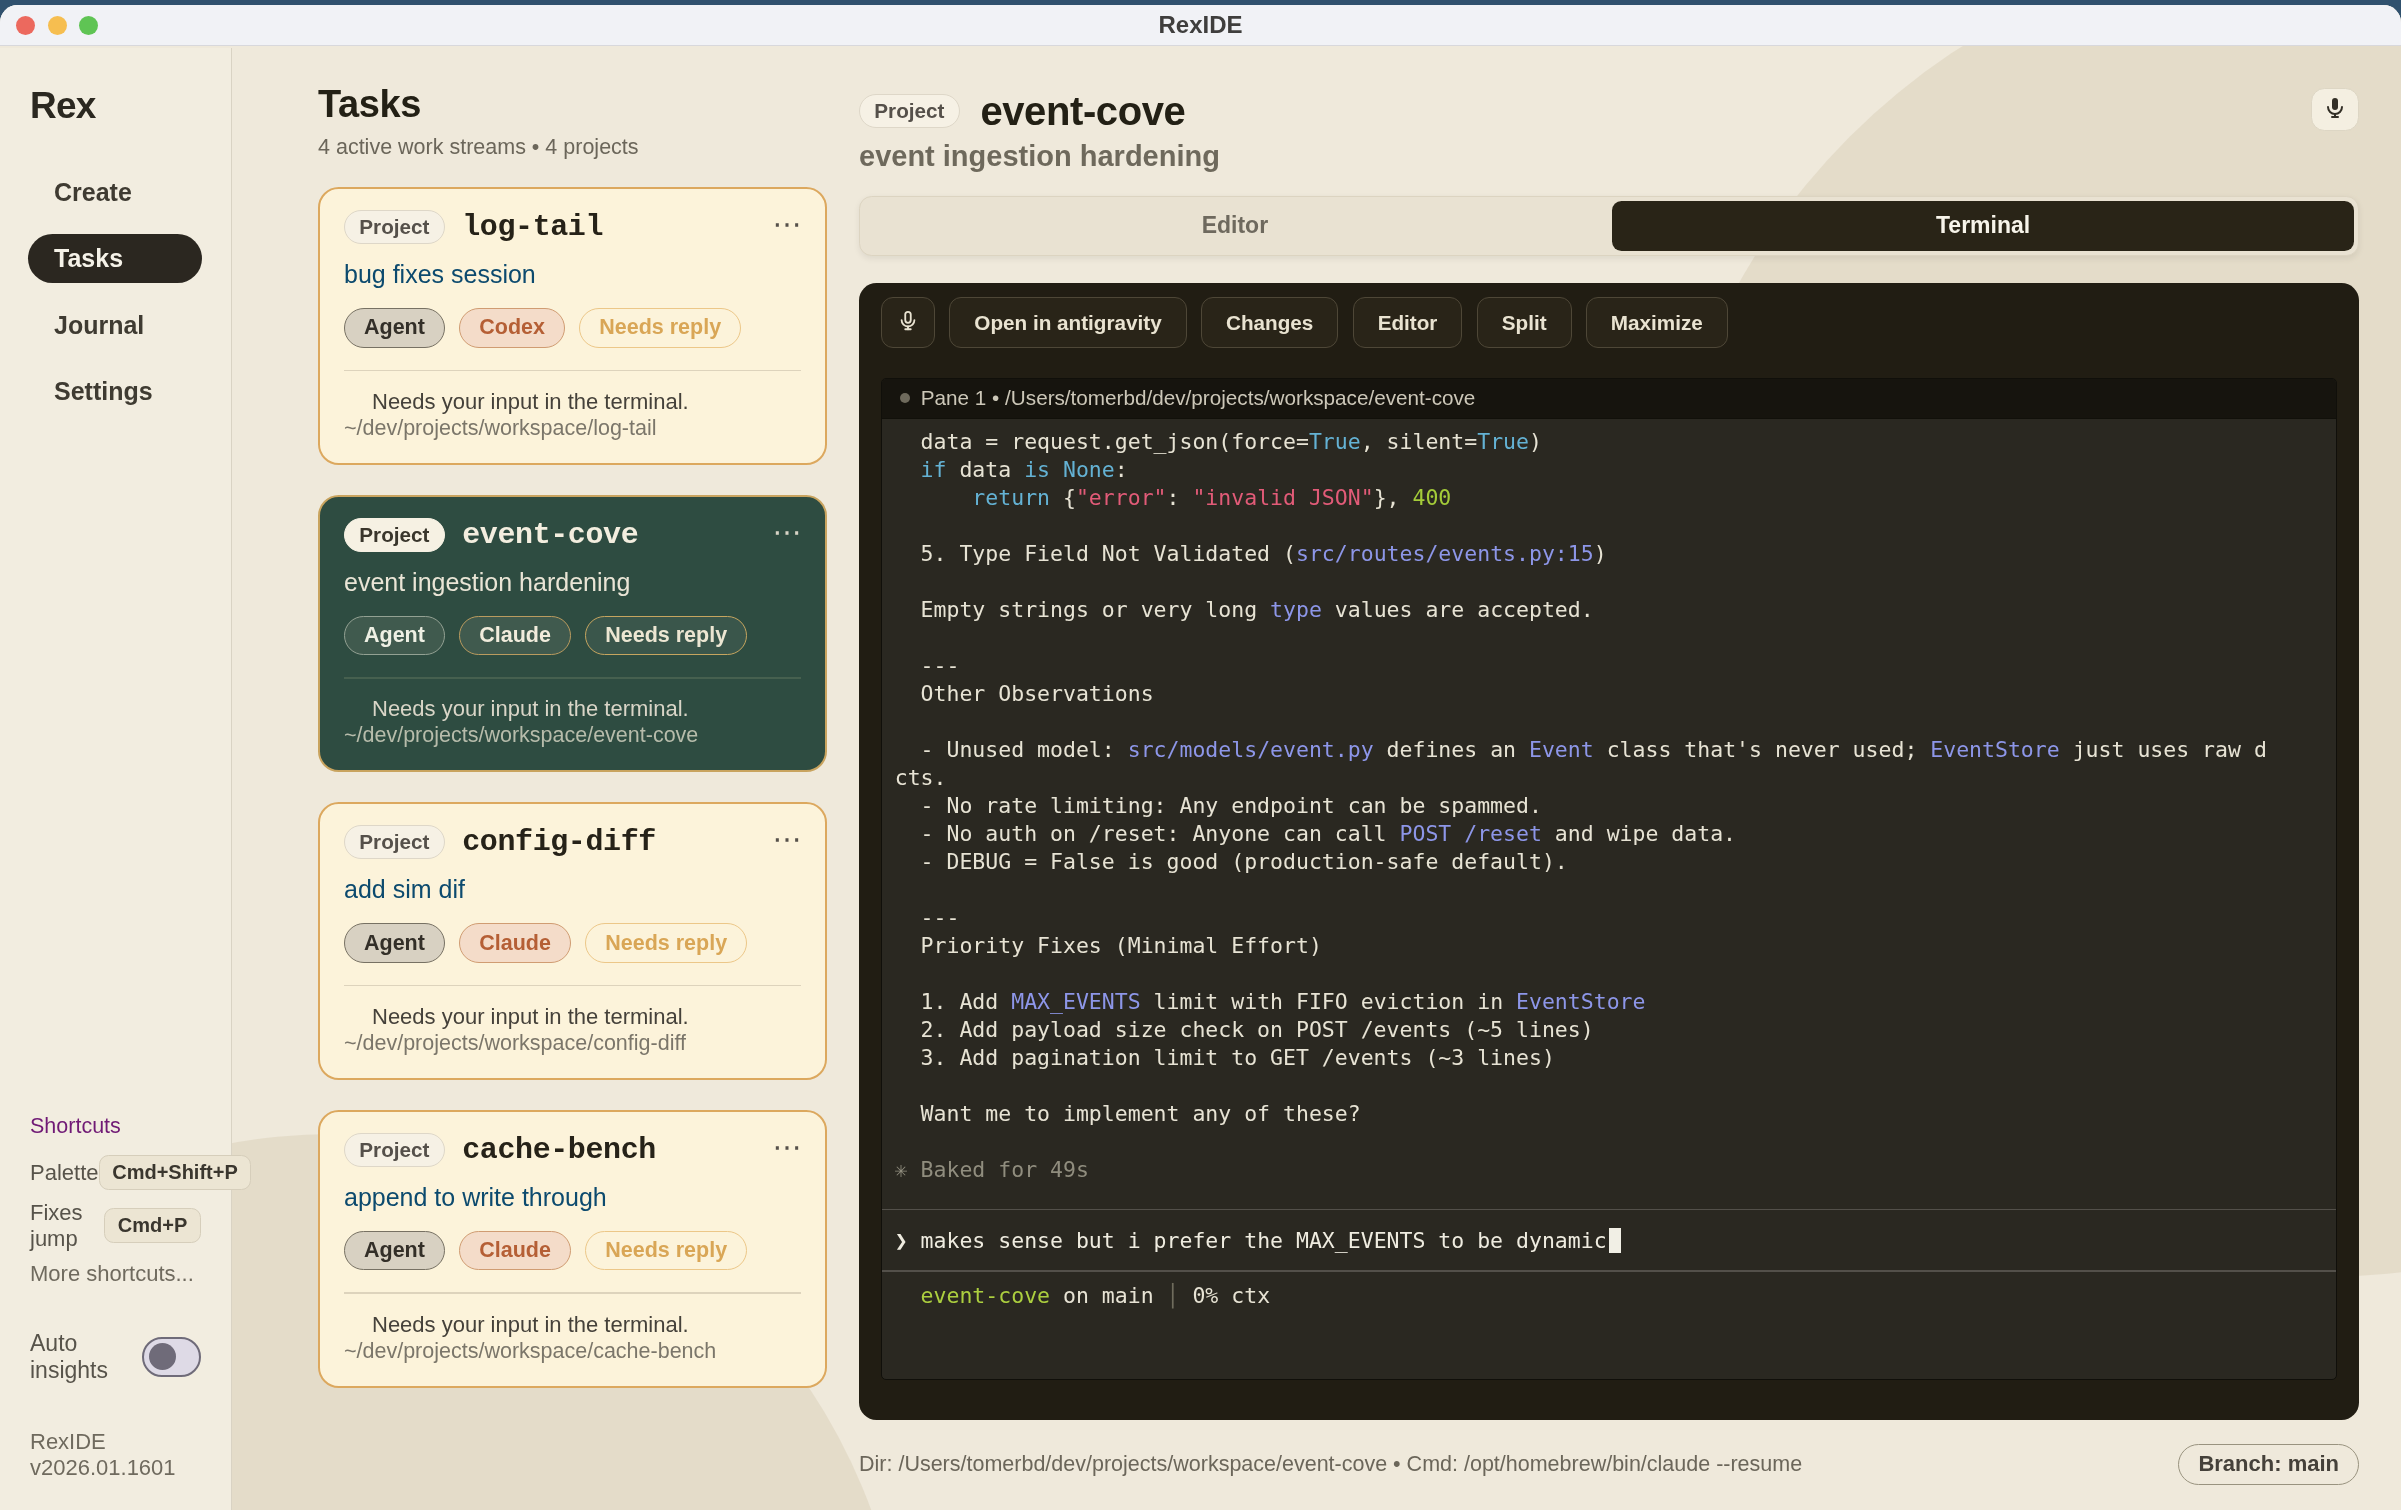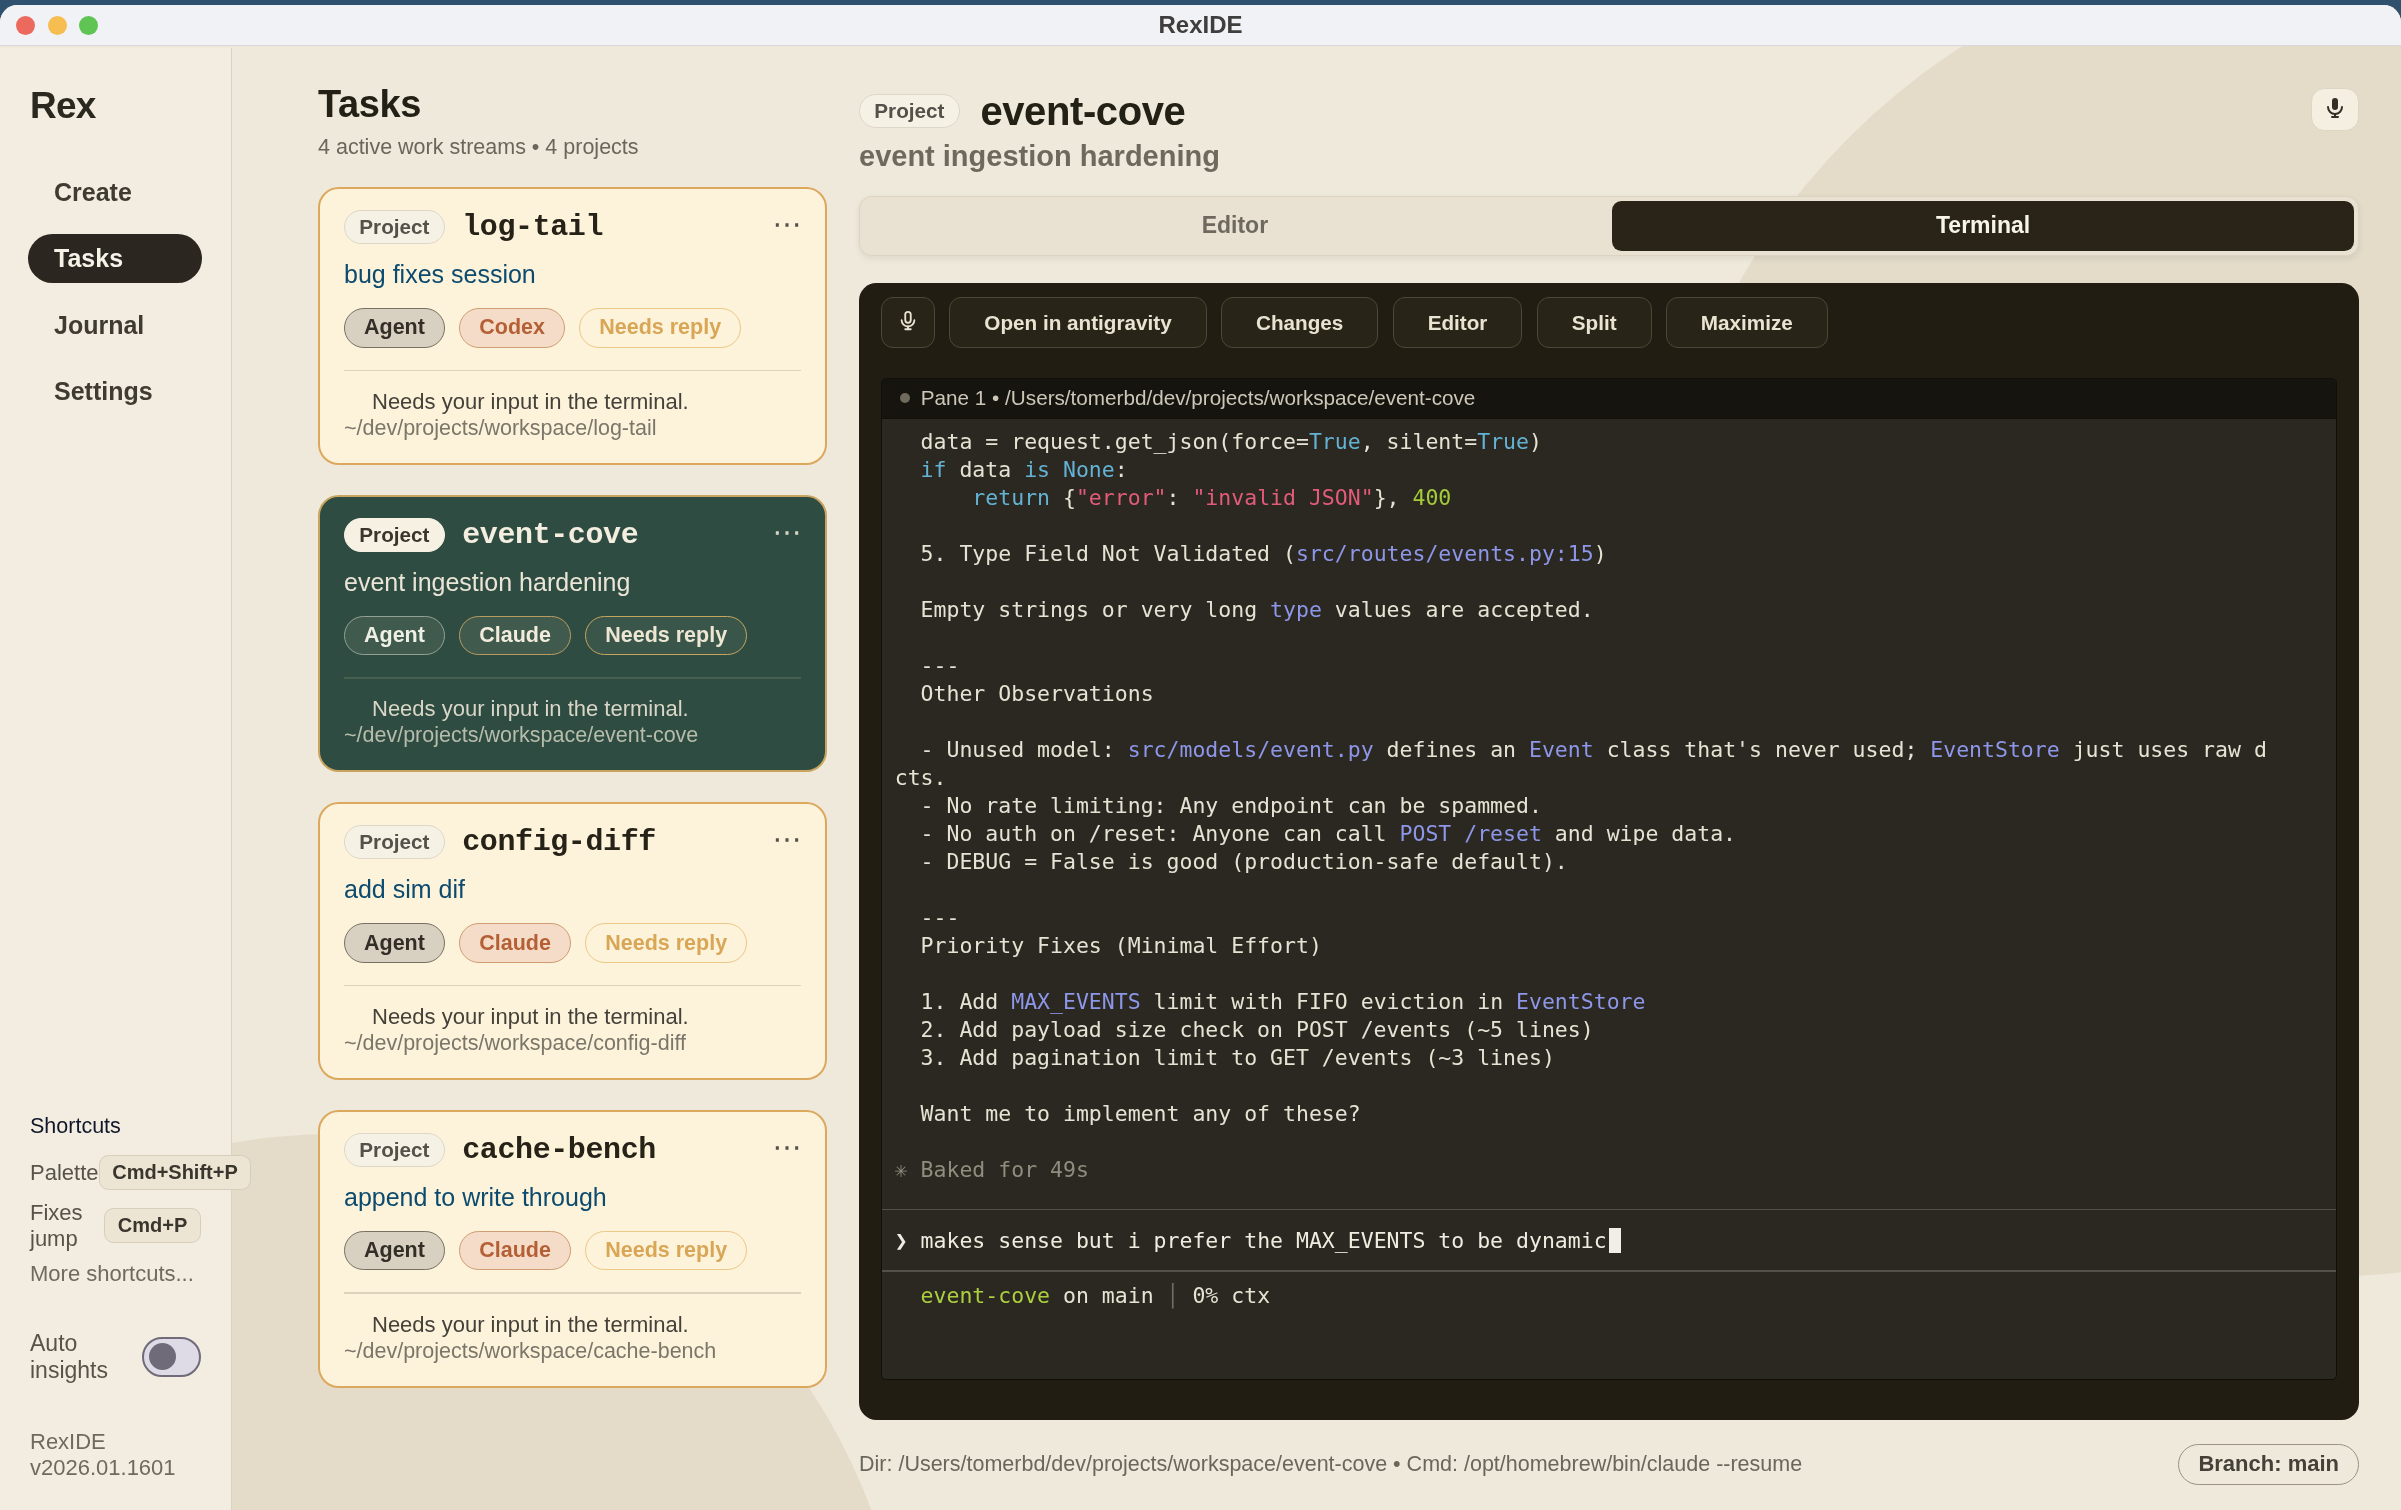--- a/index.html
+++ b/index.html
@@ -26,21 +26,21 @@
   
   .sidebar { position:absolute; top:43px; left:0; width:232px; bottom:0; background:#f2ede0;
              border-right:1.6px solid #d9d3c4; z-index:2; }
   .brand { margin:37px 0 0 30px; font-size:37px; font-weight:800; color:#2b2820; letter-spacing:-0.8px; }
   .nav { margin-top:41px; }
   .nav-item { height:49px; margin:0 29px 17.5px 28px; display:flex; align-items:center;
               padding-left:26px; font-size:25px; font-weight:600; color:#3f3b32; border-radius:32px; cursor:default; }
   .nav-item.plain { padding-left:26px; }
   .nav-active { background:#2b2720; color:#f5f2e8; }
   .sidebar-bottom { position:absolute; left:30px; right:30px; bottom:29px; }
-  .short-h { font-size:21.5px; color:#0f172a; margin-bottom:16px; }
+  .short-h { font-size:21.5px; color:#701a75; margin-bottom:16px; }
   .short-row { display:flex; justify-content:space-between; align-items:center; margin-bottom:9.5px; }
   .short-label { font-size:22px; color:#57534a; }
   .kbd { font-size:20px; font-weight:700; color:#3a362e; background:#ece5d3; border:1.6px solid #d6cebb;
          border-radius:9.5px; padding:4.8px 12.7px; }
   .more-link { font-size:22px; color:#6f6a5e; margin:4.8px 0 43px; }
   .auto-row { display:flex; justify-content:space-between; align-items:center; margin-bottom:45px; }
   .auto-label { font-size:23px; color:#57534a; }
   .toggle { width:68px; height:40px; border-radius:20.7px; background:#dedae6; border:2.4px solid #6f6b79; position:relative; }
   .knob { position:absolute; left:4.8px; top:4px; width:27px; height:27px; border-radius:50%; background:#6f6b79; }
   .version { font-size:22px; color:#6f6a5e; }
@@ -94,21 +94,21 @@
          box-shadow:0 2.4px 6.4px rgba(0,0,0,0.07); }
   .seg-item { flex:1; display:flex; align-items:center; justify-content:center; font-size:23px;
               font-weight:700; color:#6e695e; border-radius:9.5px; cursor:pointer; }
   .seg-active { background:#292417; color:#f7f4ea; }
 
   .term-wrap { position:absolute; top:235px; left:0; width:1500px; height:1137px; background:#211d13;
                border-radius:17.5px; }
   .term-toolbar { position:absolute; top:14.3px; left:22px; right:22px; height:51px; display:flex; gap:14.3px; }
   .mic-btn-dark { width:54px; height:51px; border-radius:12px; background:#292418; border:1.6px solid #4e4737;
                   color:#e9e3d1; display:flex; align-items:center; justify-content:center; cursor:pointer; }
-  .tbtn { height:51px; padding:0 34px; font-size:20.7px; font-weight:600; color:#e9e3d1; background:#292418;
+  .tbtn { height:51px; padding:0 24px; font-size:20.7px; font-weight:600; color:#e9e3d1; background:#292418;
           border:1.6px solid #4e4737; border-radius:12px; font-family:"Liberation Sans",sans-serif; cursor:pointer; }
 
   .term-pane { position:absolute; top:95px; left:22px; right:22px; bottom:40px; background:#2a2821;
                border:1.6px solid #100f0a; border-radius:5px; overflow:hidden; }
   .pane-head { height:40px; background:#16140e; border-bottom:1.6px solid #11100a; display:flex;
                align-items:center; padding:0 17.5px; gap:11px; }
   .pane-dot { width:10.3px; height:10.3px; border-radius:50%; background:#6e6a5c; }
   .pane-title { font-size:20.7px; color:#ccc7b8; }
 
   .term-scroll { height:790px; padding:9.5px 12.7px 0; font-family:"DejaVu Sans Mono","DejaVu Sans",monospace;

